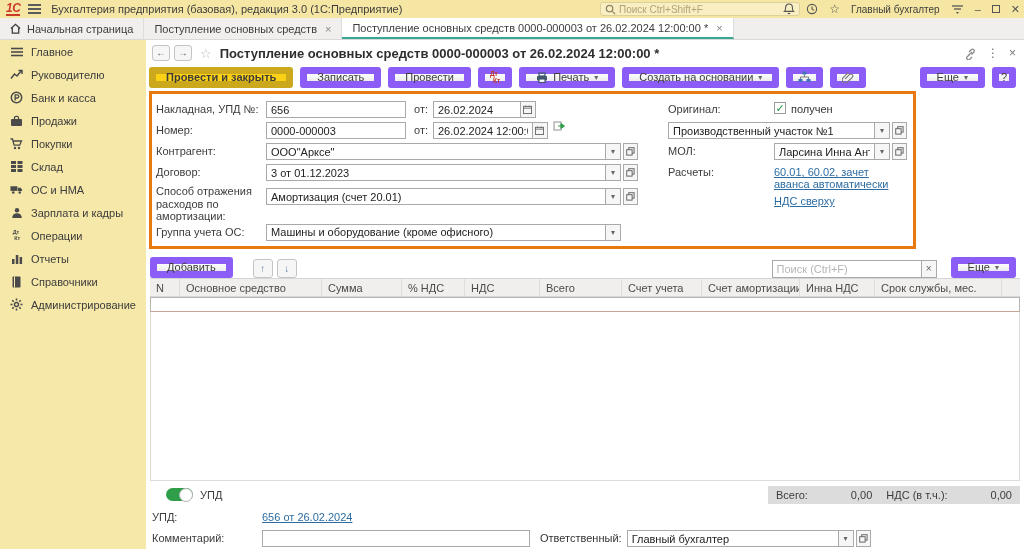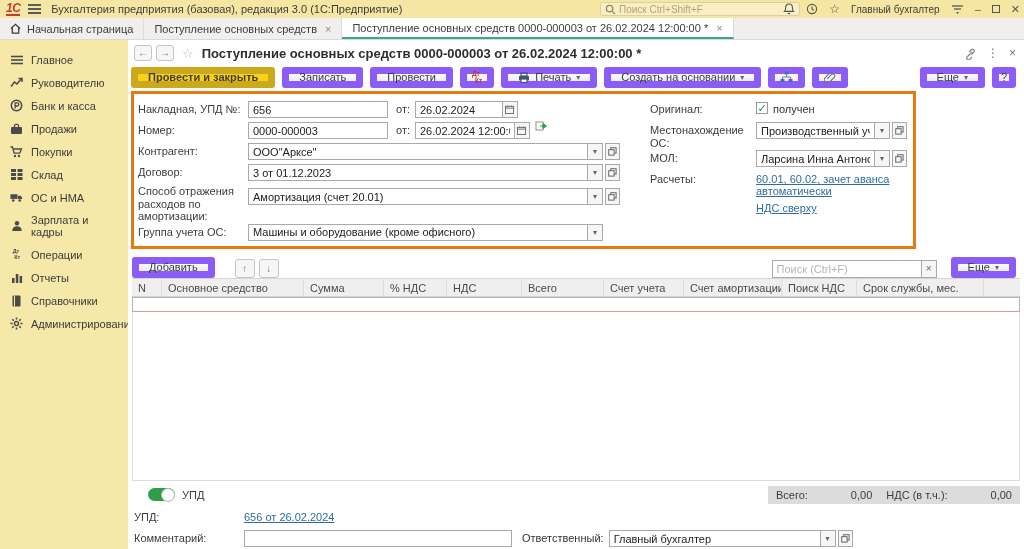--- a/index.html
+++ b/index.html
@@ -23,21 +23,21 @@
 
   
   .tabbar { height:22px; background:#f0efed; display:flex; border-bottom:1px solid #d9d9d9; }
   .tab { display:flex; align-items:center; gap:6px; padding:0 10px; border-right:1px solid #dcdcdc; font-size:11px; color:#3c3c3c; background:#f0efed; white-space:nowrap; }
   .tab.active { background:#fff; border-bottom:2px solid #3aa792; }
   .tabx { color:#888; font-size:11px; margin-left:2px; }
 
   .shell { display:flex; height:509px; }
 
   
-  .sidebar { width:128px; background:#f6e8a9; padding-top:8px; flex:none; }
+  .sidebar { width:146px; background:#f6e8a9; flex:none; }
   .sbitem { display:flex; align-items:center; gap:8px; padding:5px 6px 5px 10px; color:#3b3b3b; font-size:11px; cursor:default; }
   .sbicon { width:13px; height:13px; flex:none; display:flex; align-items:center; justify-content:center; }
   .dtkt-mini { font-size:5.5px; line-height:1; color:#4a4a4a; font-weight:bold; text-align:left; }
 
   
   .content { flex:1; display:flex; flex-direction:column; background:#fff; position:relative; min-width:0; }
 
   .navrow { height:24px; display:flex; align-items:center; gap:4px; padding:2px 8px 0 6px; }
   .navbtn { width:18px; height:16px; border:1px solid #c4c4c4; border-radius:3px; background:#f6f6f6; color:#666; font-size:10px; line-height:14px; text-align:center; }
   .docstar { color:#b9b9b9; font-size:13px; margin:0 4px; }
@@ -448,21 +448,20 @@
       </div>
       <div class="fcol-r">
         <div class="frow">
           <span class="flabel flabel-r">Оригинал:</span>
           <span class="cb">
               <span>✓</span>
             </span>
           <span style="padding-top:3px">получен</span>
         </div>
         <div class="frow">
-          <span class="flabel flabel-r">Местонахождение ОС:</span>
           <span class="field" style="flex:1">
               <span class="tbox" style="flex:1">
                 <input value="Производственный участок №1" style="">
               </span>
               <span class="attach">▾</span>
               <span class="openbtn">
                 <svg width="9" height="9" viewBox="0 0 10 10">
                   <rect x="3" y="0.8" width="6" height="6" fill="none" stroke="#666" stroke-width="1.1"></rect>
                   <rect x="0.8" y="3" width="6" height="6" fill="#f6f6f6" stroke="#666" stroke-width="1.1"></rect>
                 </svg>
@@ -515,21 +514,21 @@
 
     <div class="thead">
       <div class="th" style="width:30px">N</div>
       <div class="th" style="width:142px">Основное средство</div>
       <div class="th" style="width:80px">Сумма</div>
       <div class="th" style="width:63px">% НДС</div>
       <div class="th" style="width:75px">НДС</div>
       <div class="th" style="width:82px">Всего</div>
       <div class="th" style="width:80px">Счет учета</div>
       <div class="th" style="width:98px">Счет амортизации</div>
-      <div class="th" style="width:75px">Поиск НДС</div>
+      <div class="th" style="width:75px">Инна НДС</div>
       <div class="th" style="width:127px">Срок службы, мес.</div>
       <div class="th" style="flex:1;border-right:none"></div>
     </div>
 
     <div class="trow-empty"></div>
     <div class="tbody"></div>
 
     <div class="footrow1">
       <span class="toggle">
           <span class="knob"></span>

